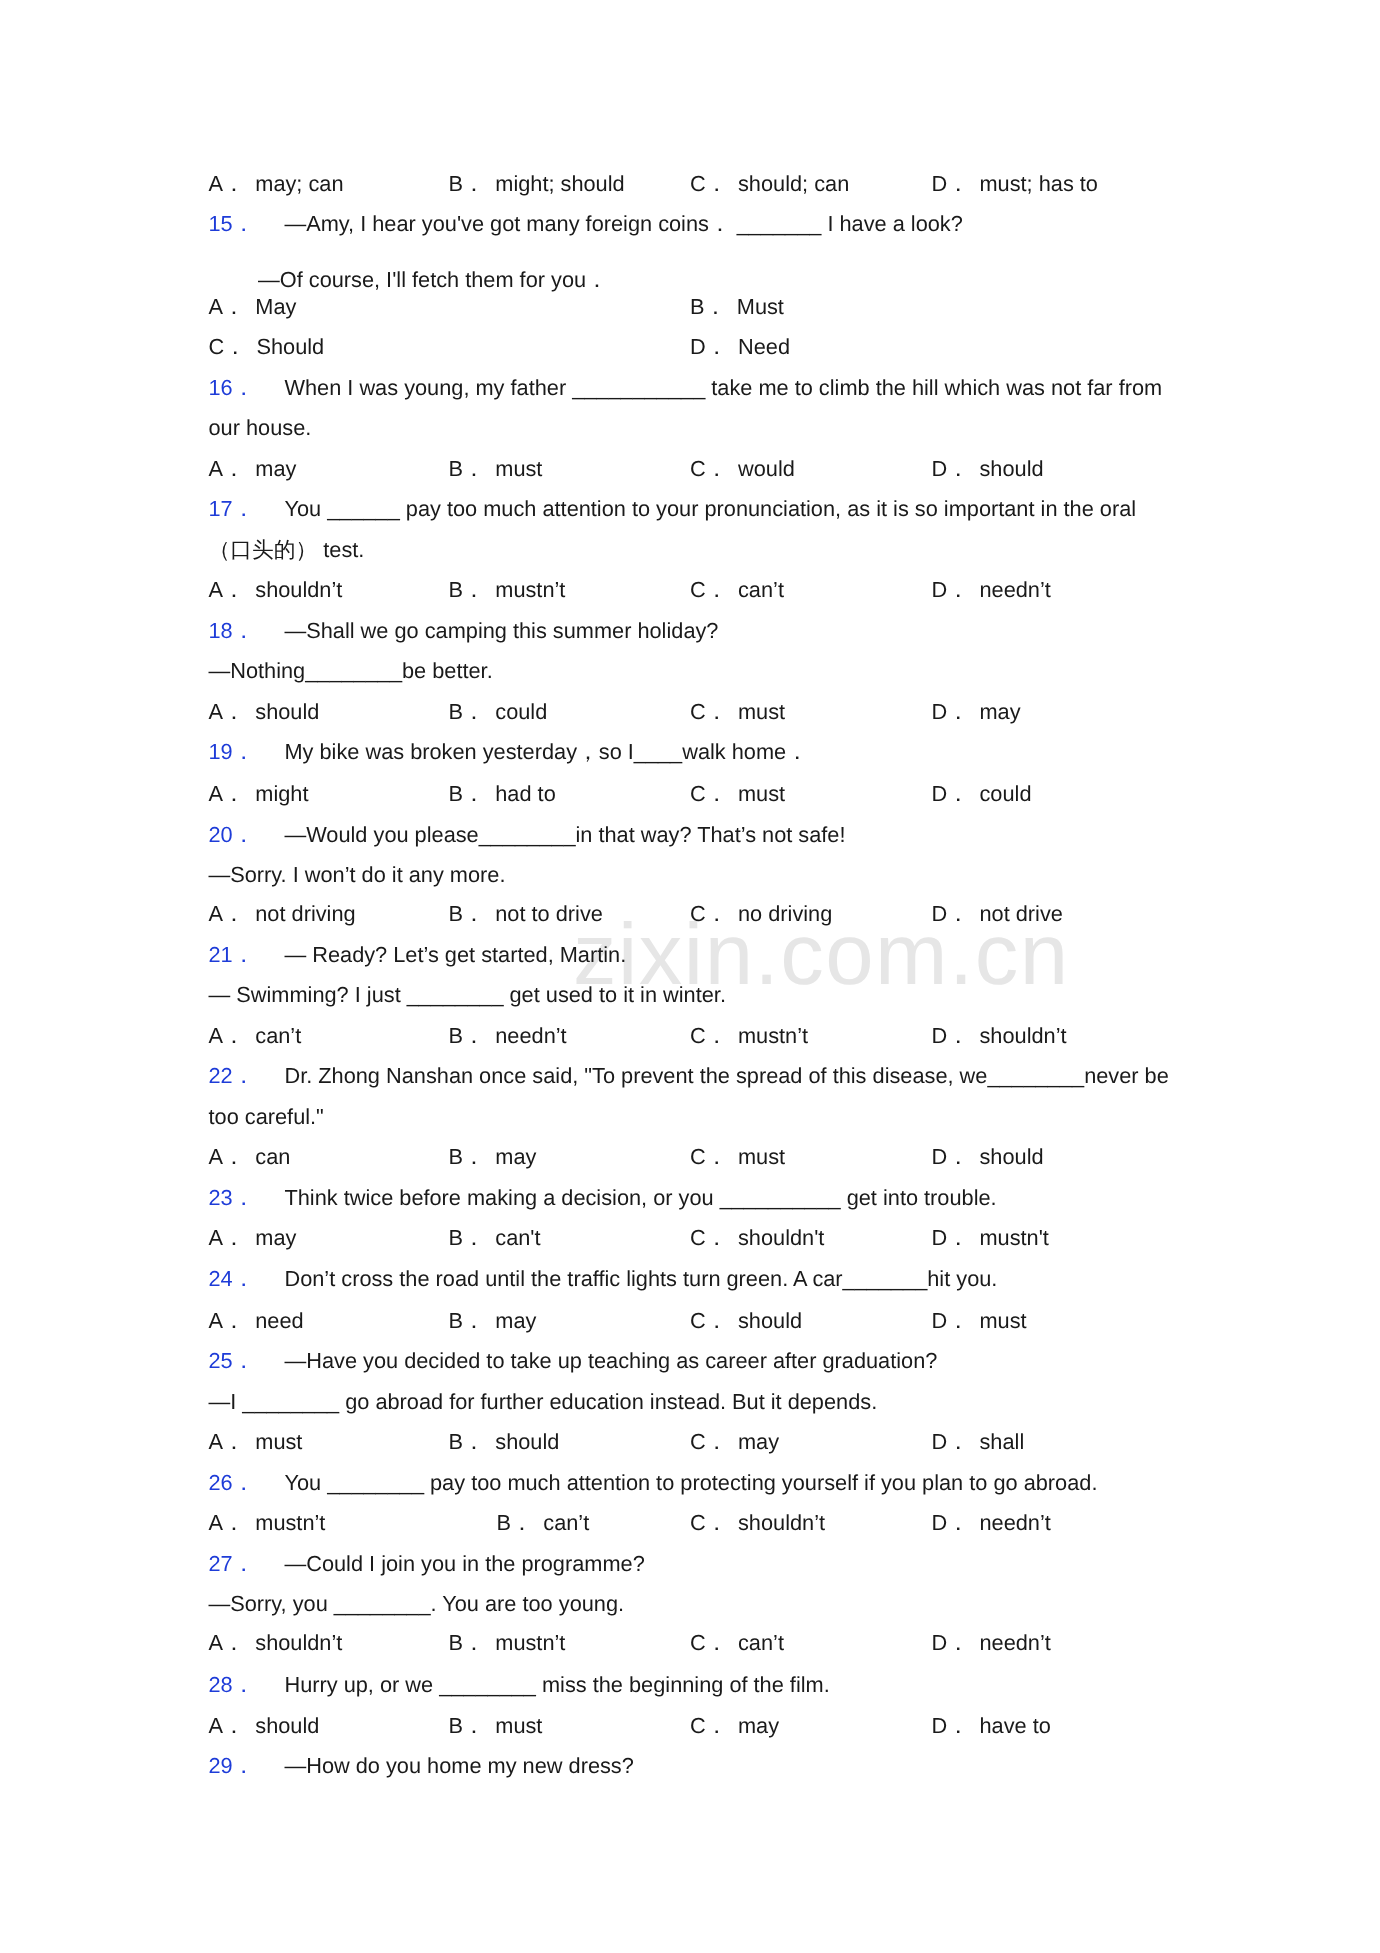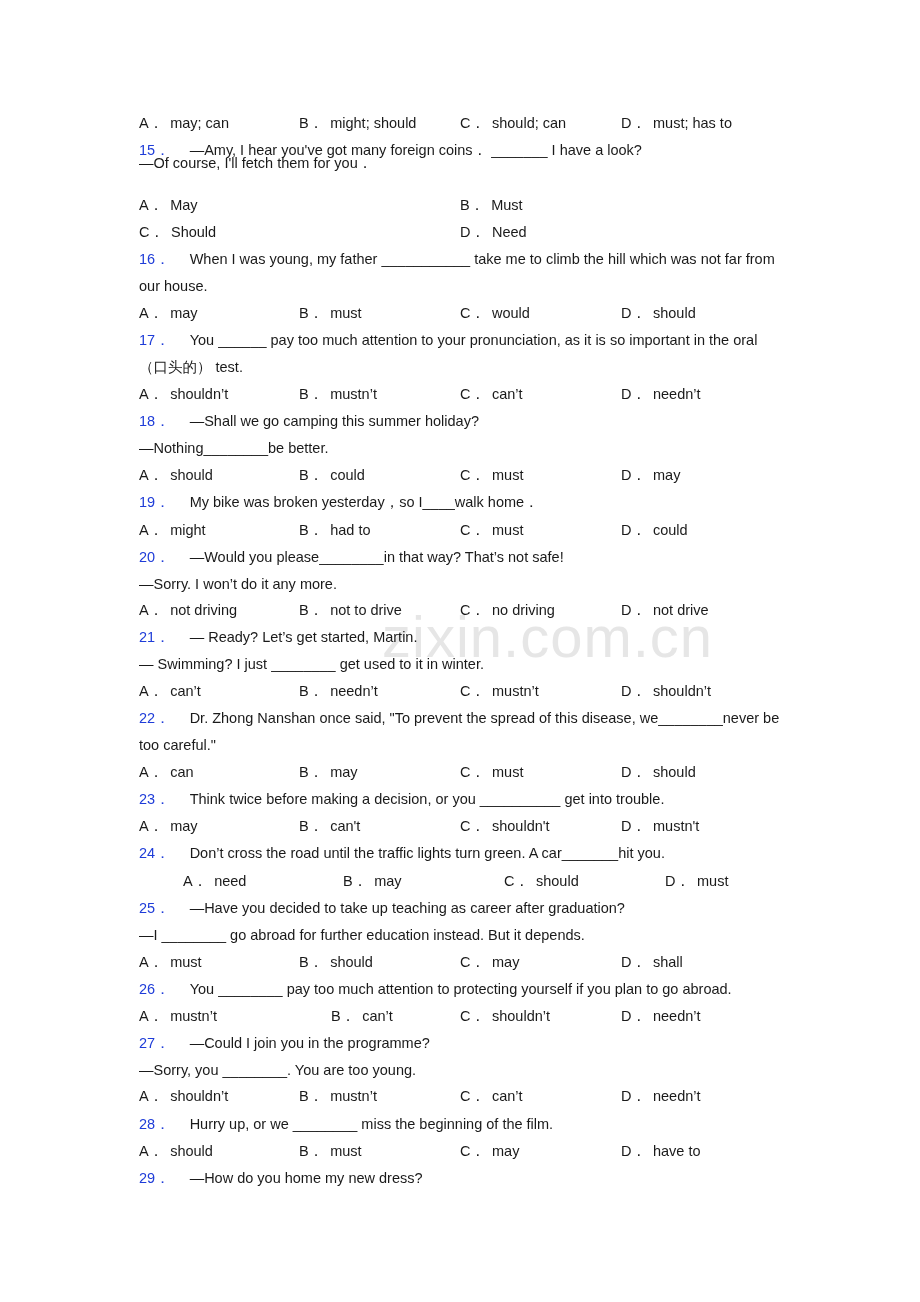--- a/index.html
+++ b/index.html
@@ -20,21 +20,21 @@
 
 <div class="watermark">zixin.com.cn</div>
 <div class="page" id="page">
     <div class="line" style="top: 113px; width: 650px;">
       <span class="opt" style="left: 0px;"><span class="letter">A．</span><span>may; can</span></span>
       <span class="opt" style="left: 160px;"><span class="letter">B．</span><span>might; should</span></span>
       <span class="opt" style="left: 321px;"><span class="letter">C．</span><span>should; can</span></span>
       <span class="opt" style="left: 482px;"><span class="letter">D．</span><span>must; has to</span></span>
     </div>
     <div class="line" style="top: 140px;"><span class="qnum">15．</span><span>—Amy, I hear you've got many foreign coins． _______ I have a look?</span></div>
-    <div class="line" style="top: 153px;">—Of course, I'll fetch them for you．</div>
+    <div class="line" style="top: 177px; margin-left: 33px;">—Of course, I'll fetch them for you．</div>
     <div class="line" style="top: 195px; width: 650px;">
       <span class="opt" style="left: 0px;"><span class="letter">A．</span><span>May</span></span>
       <span class="opt" style="left: 321px;"><span class="letter">B．</span><span>Must</span></span>
     </div>
     <div class="line" style="top: 222px; width: 650px;">
       <span class="opt" style="left: 0px;"><span class="letter">C．</span><span>Should</span></span>
       <span class="opt" style="left: 321px;"><span class="letter">D．</span><span>Need</span></span>
     </div>
     <div class="line" style="top: 249px;"><span class="qnum">16．</span><span>When I was young, my father ___________ take me to climb the hill which was not far from</span></div>
     <div class="line" style="top: 276px;">our house.</div>
@@ -92,21 +92,21 @@
       <span class="opt" style="left: 482px;"><span class="letter">D．</span><span>should</span></span>
     </div>
     <div class="line" style="top: 789px;"><span class="qnum">23．</span><span>Think twice before making a decision, or you __________ get into trouble.</span></div>
     <div class="line" style="top: 816px; width: 650px;">
       <span class="opt" style="left: 0px;"><span class="letter">A．</span><span>may</span></span>
       <span class="opt" style="left: 160px;"><span class="letter">B．</span><span>can't</span></span>
       <span class="opt" style="left: 321px;"><span class="letter">C．</span><span>shouldn't</span></span>
       <span class="opt" style="left: 482px;"><span class="letter">D．</span><span>mustn't</span></span>
     </div>
     <div class="line" style="top: 843px;"><span class="qnum">24．</span><span>Don’t cross the road until the traffic lights turn green. A car_______hit you.</span></div>
-    <div class="line" style="top: 871px; width: 650px; margin-left: 44px;">
+    <div class="line" style="top: 871px; width: 650px;">
       <span class="opt" style="left: 0px;"><span class="letter">A．</span><span>need</span></span>
       <span class="opt" style="left: 160px;"><span class="letter">B．</span><span>may</span></span>
       <span class="opt" style="left: 321px;"><span class="letter">C．</span><span>should</span></span>
       <span class="opt" style="left: 482px;"><span class="letter">D．</span><span>must</span></span>
     </div>
     <div class="line" style="top: 898px;"><span class="qnum">25．</span><span>—Have you decided to take up teaching as career after graduation?</span></div>
     <div class="line" style="top: 925px;">—I ________ go abroad for further education instead. But it depends.</div>
     <div class="line" style="top: 952px; width: 650px;">
       <span class="opt" style="left: 0px;"><span class="letter">A．</span><span>must</span></span>
       <span class="opt" style="left: 160px;"><span class="letter">B．</span><span>should</span></span>

